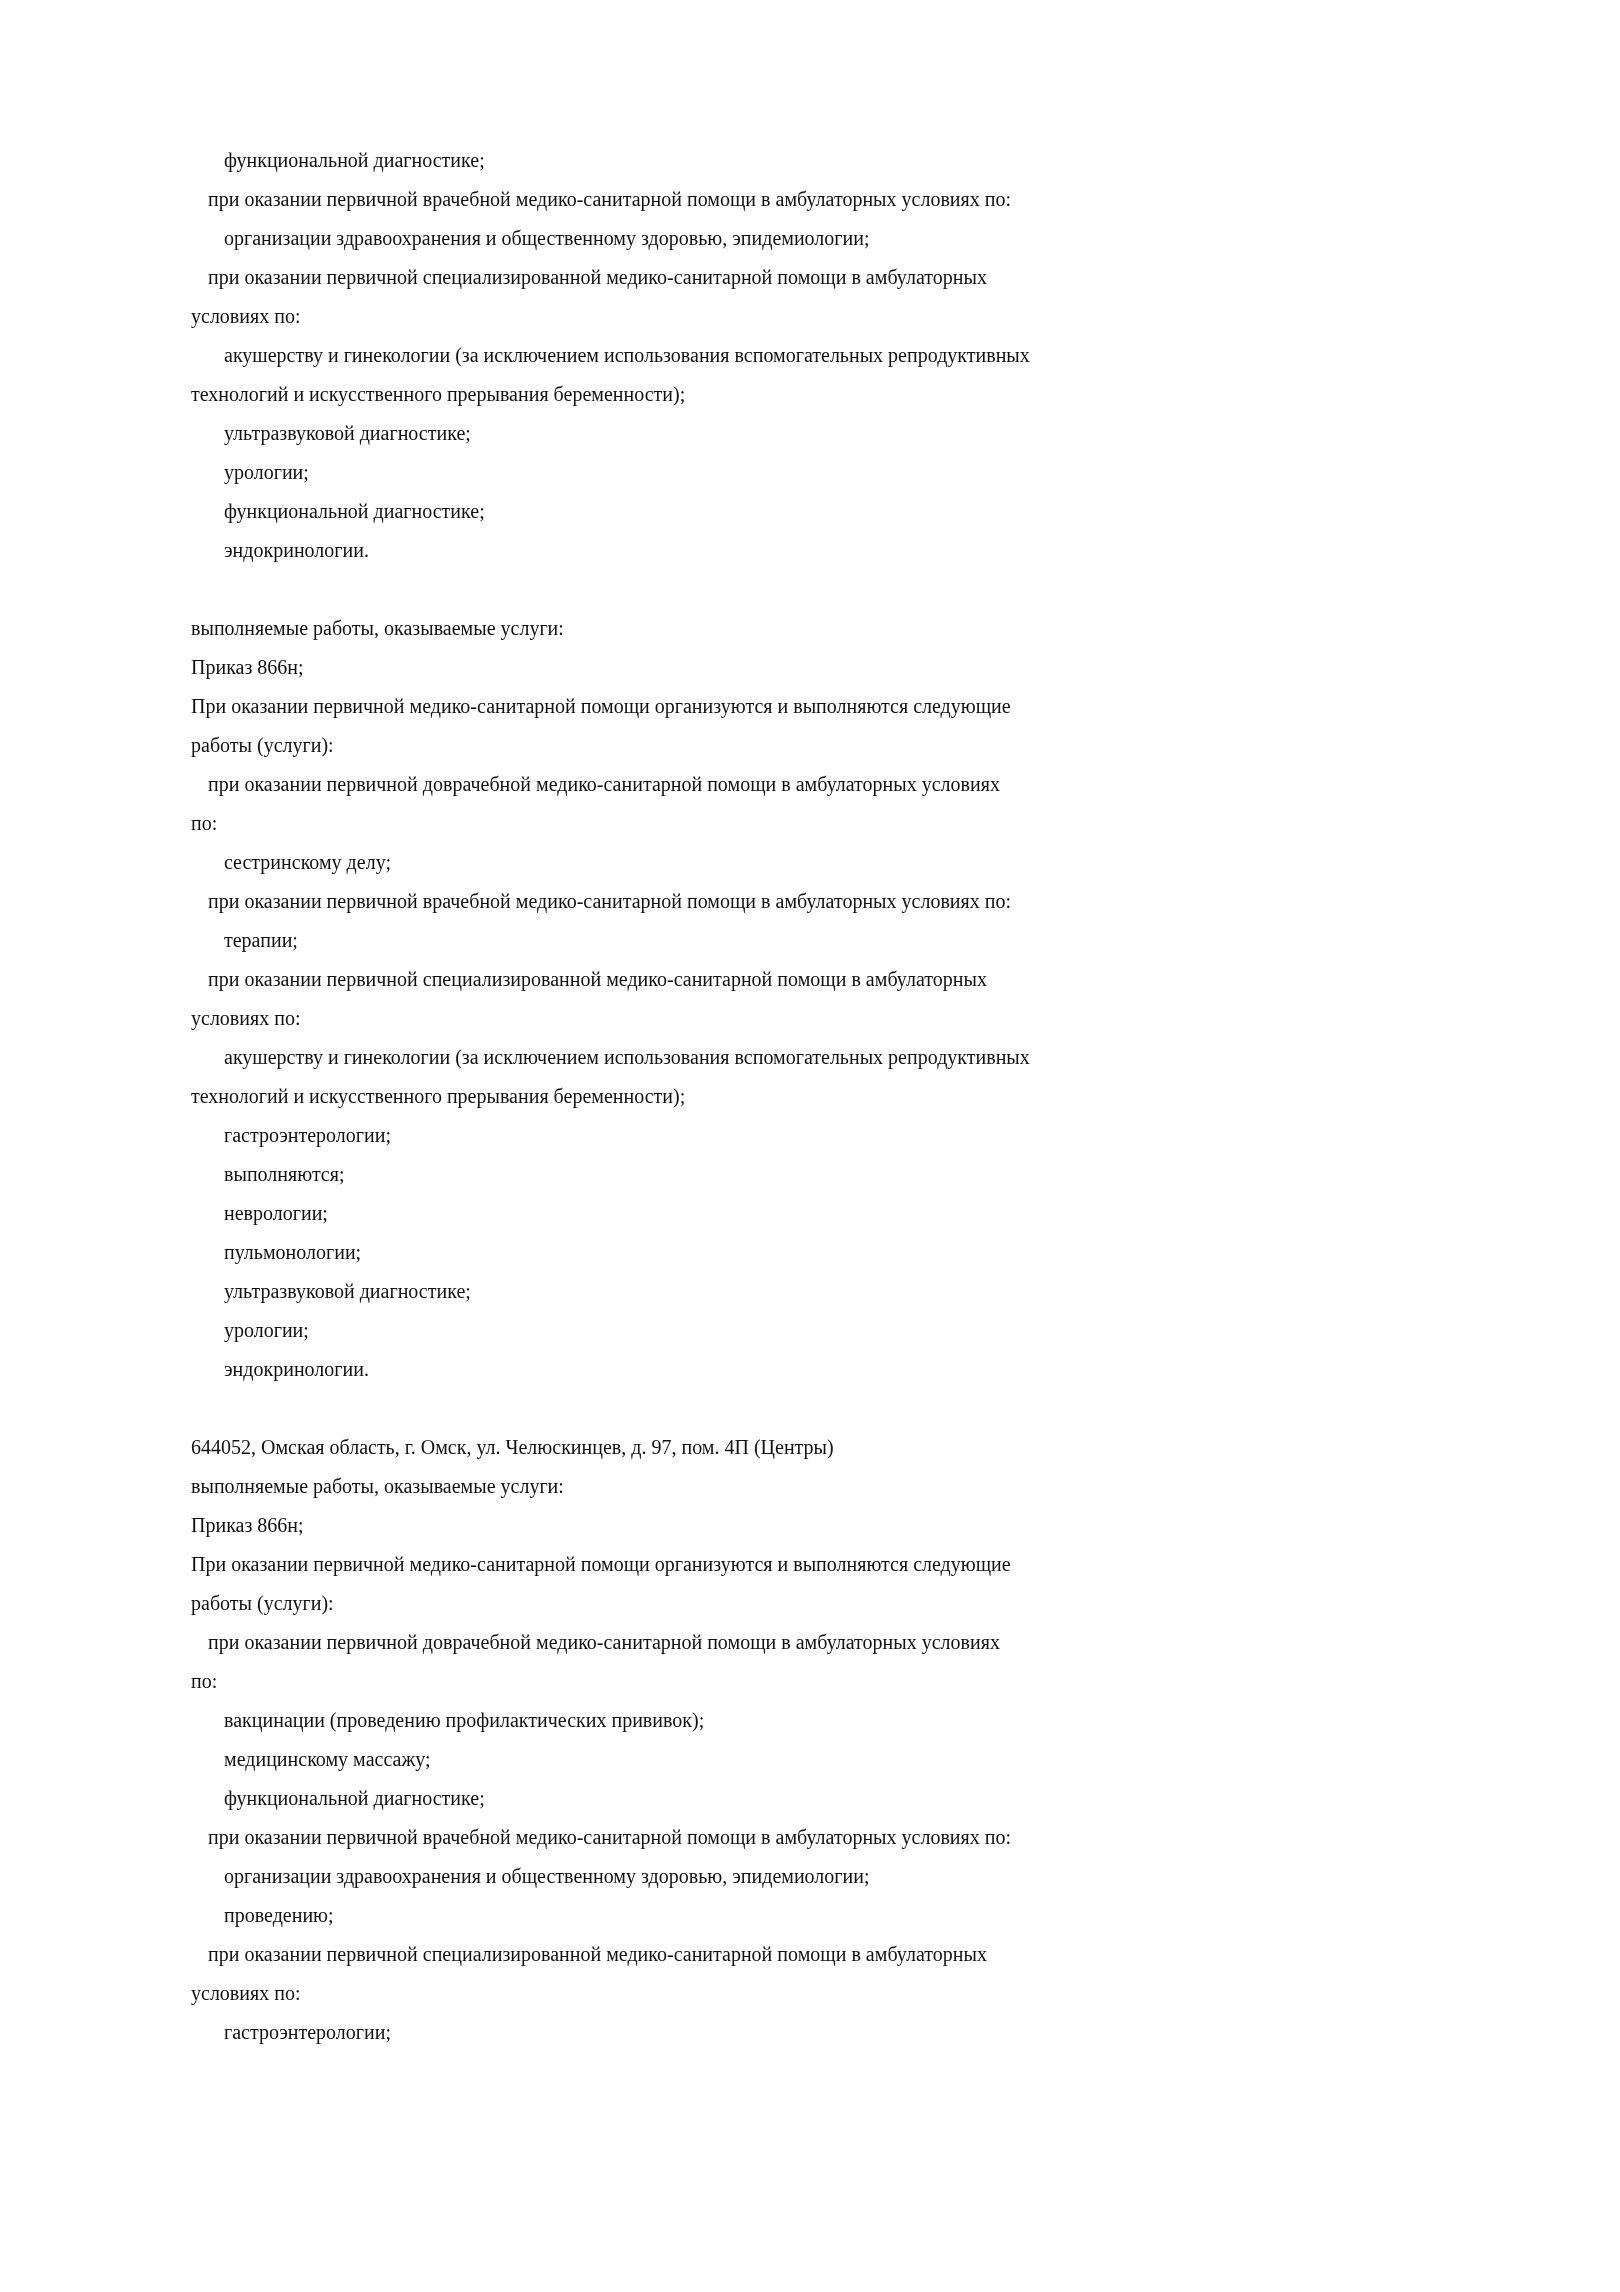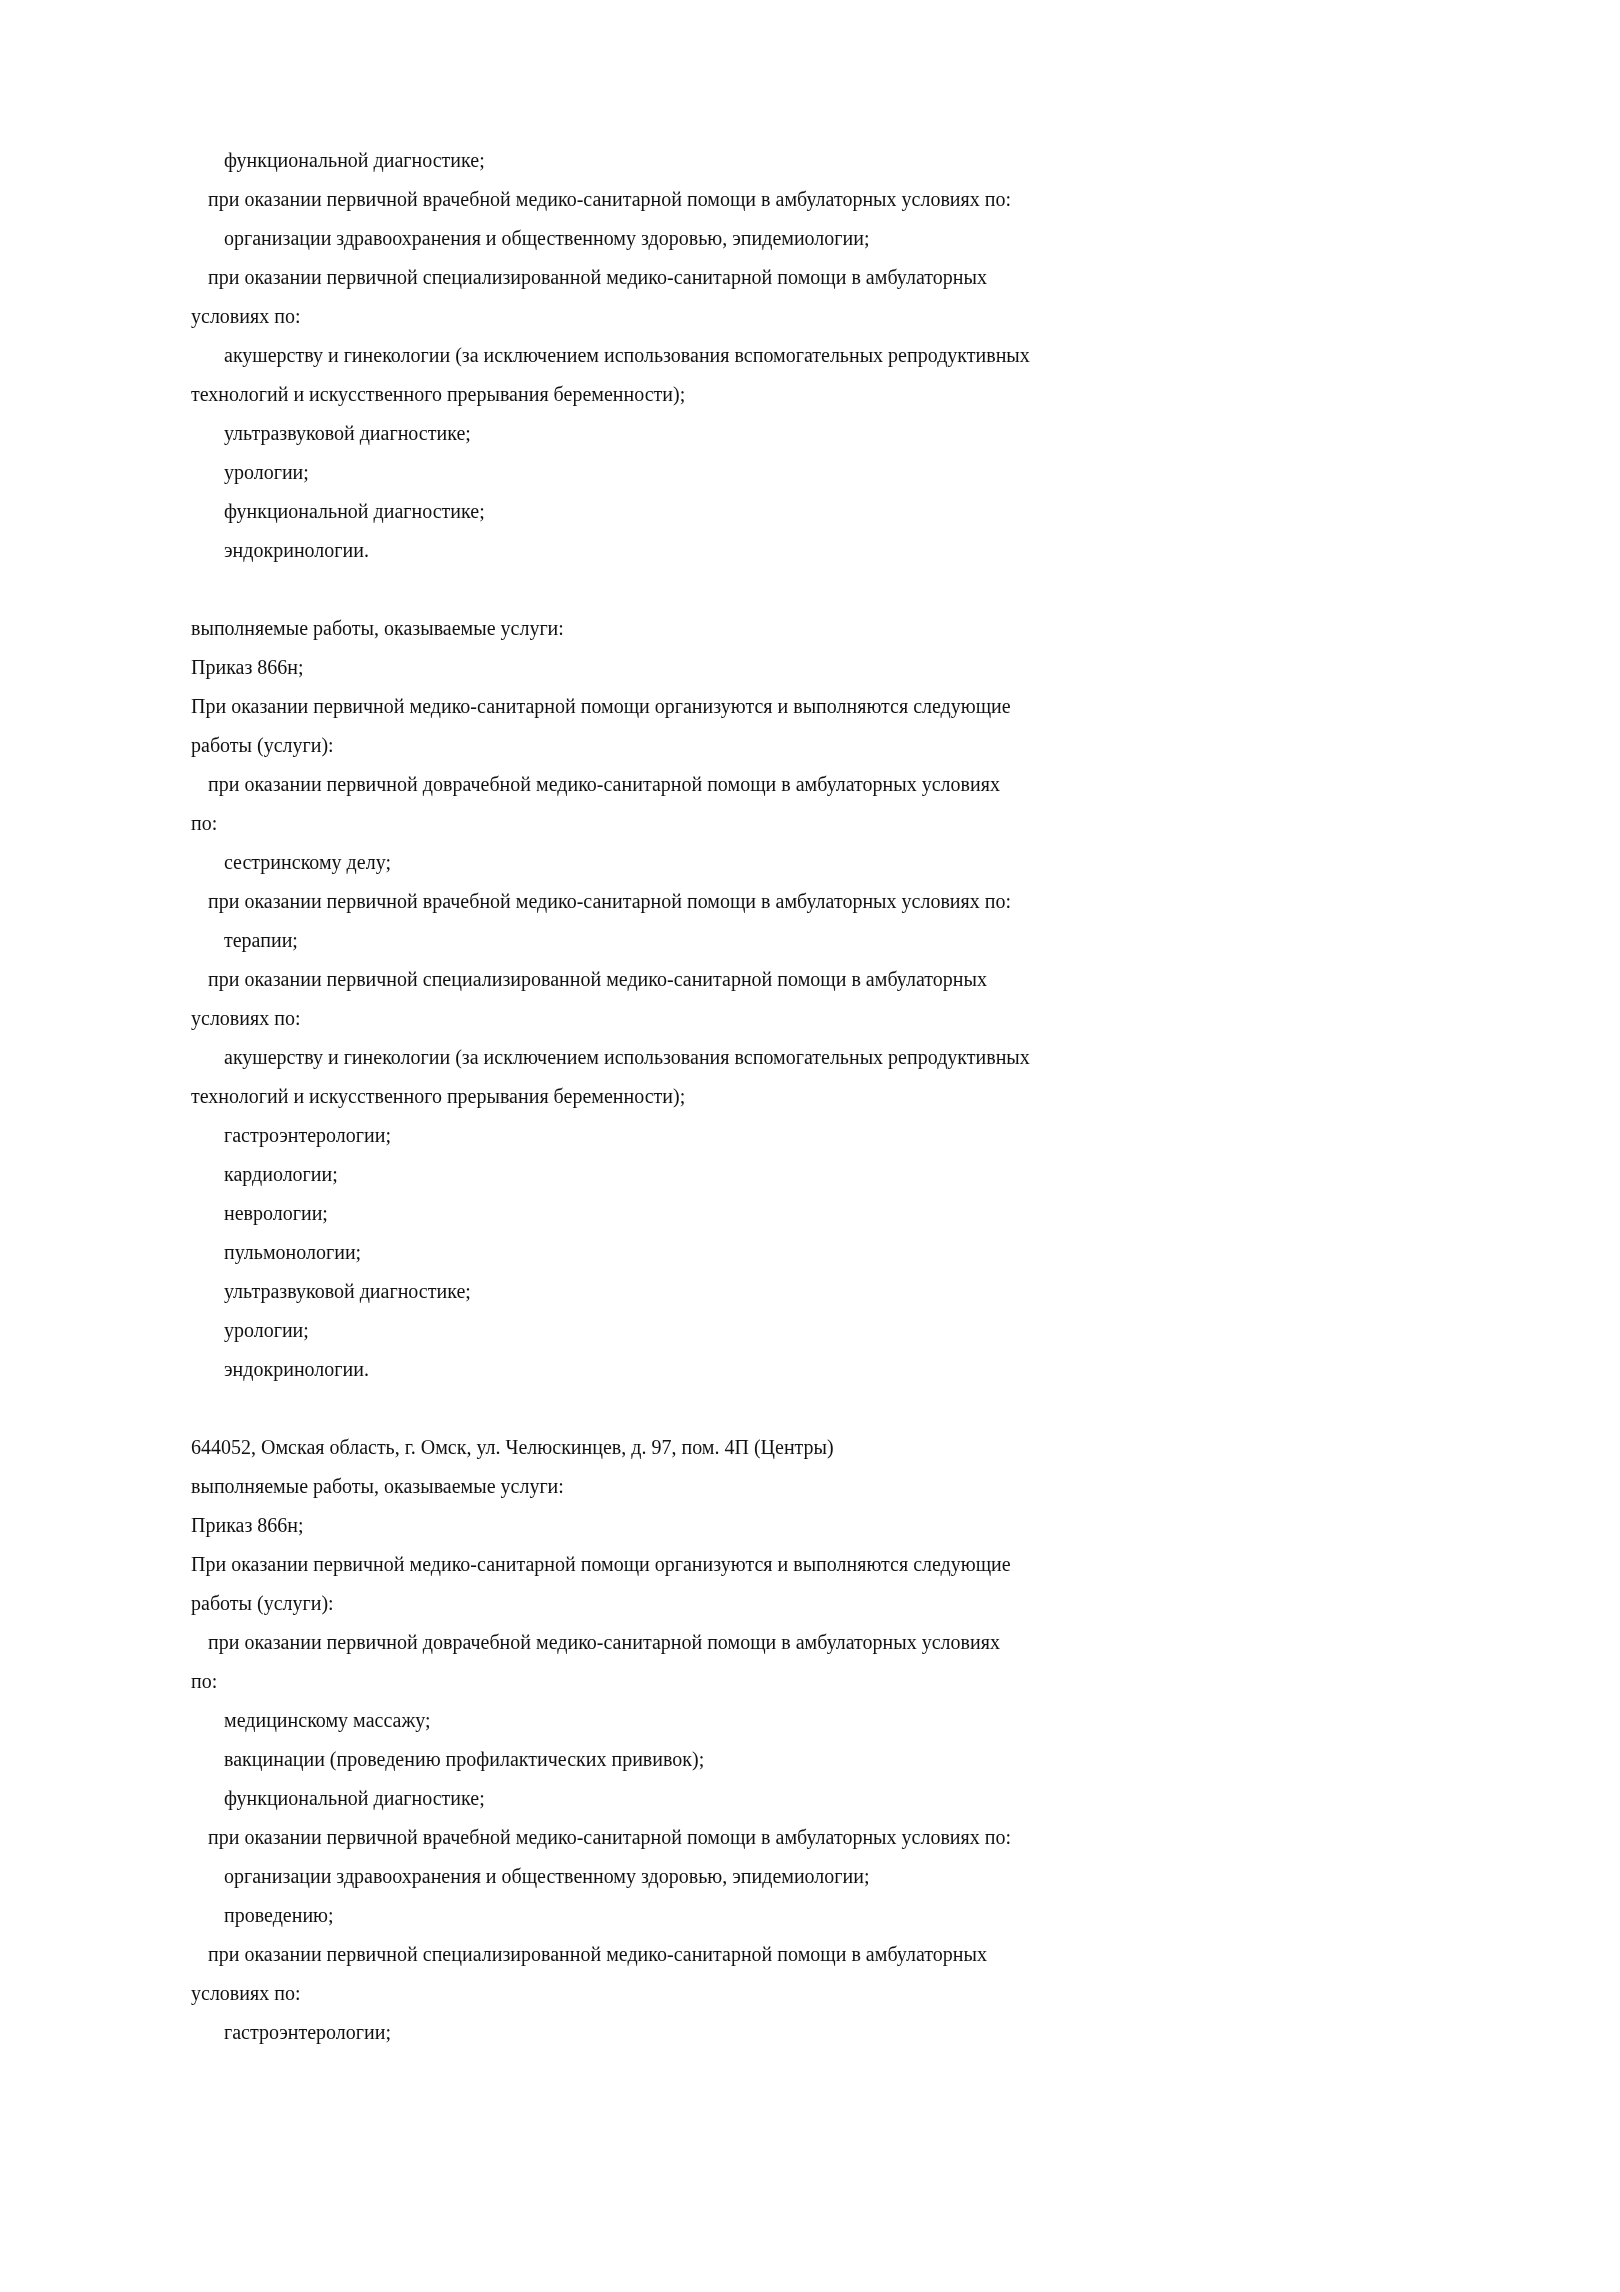--- a/index.html
+++ b/index.html
@@ -59,38 +59,38 @@
       <div class="line lvl1">при оказании первичной доврачебной медико-санитарной помощи в амбулаторных условиях</div>
       <div class="line lvl0">по:</div>
       <div class="line lvl2">сестринскому делу;</div>
       <div class="line lvl1">при оказании первичной врачебной медико-санитарной помощи в амбулаторных условиях по:</div>
       <div class="line lvl2">терапии;</div>
       <div class="line lvl1">при оказании первичной специализированной медико-санитарной помощи в амбулаторных</div>
       <div class="line lvl0">условиях по:</div>
       <div class="line lvl2">акушерству и гинекологии (за исключением использования вспомогательных репродуктивных</div>
       <div class="line lvl0">технологий и искусственного прерывания беременности);</div>
       <div class="line lvl2">гастроэнтерологии;</div>
-      <div class="line lvl2">кардиологии;</div>
+      <div class="line lvl2">выполняются;</div>
       <div class="line lvl2">неврологии;</div>
       <div class="line lvl2">пульмонологии;</div>
       <div class="line lvl2">ультразвуковой диагностике;</div>
       <div class="line lvl2">урологии;</div>
       <div class="line lvl2">эндокринологии.</div>
     </div>
     <div class="blank"></div>
     <div class="section">
       <div class="line lvl0">644052, Омская область, г. Омск, ул. Челюскинцев, д. 97, пом. 4П (Центры)</div>
       <div class="line lvl0">выполняемые работы, оказываемые услуги:</div>
       <div class="line lvl0">Приказ 866н;</div>
       <div class="line lvl0">При оказании первичной медико-санитарной помощи организуются и выполняются следующие</div>
       <div class="line lvl0">работы (услуги):</div>
       <div class="line lvl1">при оказании первичной доврачебной медико-санитарной помощи в амбулаторных условиях</div>
       <div class="line lvl0">по:</div>
+      <div class="line lvl2">вакцинации (проведению профилактических прививок);</div>
       <div class="line lvl2">медицинскому массажу;</div>
-      <div class="line lvl2">вакцинации (проведению профилактических прививок);</div>
       <div class="line lvl2">функциональной диагностике;</div>
       <div class="line lvl1">при оказании первичной врачебной медико-санитарной помощи в амбулаторных условиях по:</div>
       <div class="line lvl2">организации здравоохранения и общественному здоровью, эпидемиологии;</div>
       <div class="line lvl2">проведению;</div>
       <div class="line lvl1">при оказании первичной специализированной медико-санитарной помощи в амбулаторных</div>
       <div class="line lvl0">условиях по:</div>
       <div class="line lvl2">гастроэнтерологии;</div>
     </div>
   </div>
 

